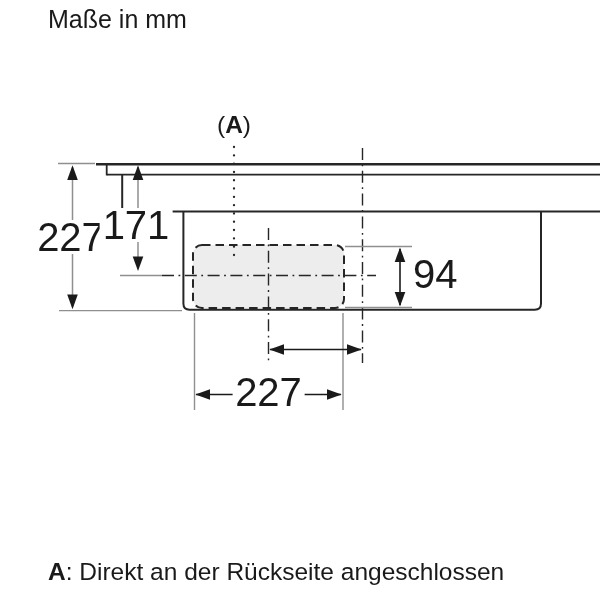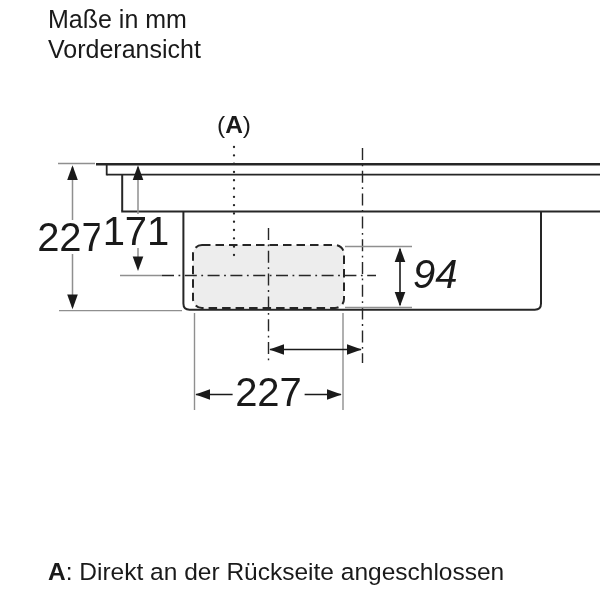--- a/index.html
+++ b/index.html
@@ -5,21 +5,21 @@
   html,body{margin:0;padding:0;background:#fff;}
   .stage{position:relative;width:600px;height:600px;background:#fff;overflow:hidden;
          font-family:"Liberation Sans","DejaVu Sans",sans-serif;color:#1a1a1a;margin-left:38px;}
   .stage svg{position:absolute;left:0;top:0;}
   .hdr{position:absolute;left:10px;top:4px;font-size:25px;line-height:30px;white-space:pre;}
   .marker{position:absolute;left:196px;top:125px;transform:translate(-50%,-50%);
           font-size:24.5px;white-space:nowrap;}
   .marker b{font-weight:bold;}
   .dim-label{position:absolute;transform:translate(-50%,-50%);background:#fff;
              padding:0 3px;font-size:40px;line-height:34px;white-space:nowrap;}
-  .dim-94{transform:translate(0,-50%);background:transparent;font-style:italic;}
+  .dim-94{transform:translate(0,-50%);background:transparent;}
   .footnote{position:absolute;left:10px;top:558px;font-size:24.5px;white-space:nowrap;}
   .footnote .pfx{font-weight:bold;}
 </style>
 </head>
 <body>
 
 <div class="stage">
 
   <svg width="600" height="600" viewBox="0 0 600 600">
 
@@ -62,27 +62,27 @@
 
     <path d="M232,349.5 H323" stroke="#1a1a1a" stroke-width="1.6"></path>
     <path d="M231.3,349.5 L246,344.2 V354.8 Z" fill="#1a1a1a"></path>
     <path d="M323.7,349.5 L309,344.2 V354.8 Z" fill="#1a1a1a"></path>
 
     <path d="M158,394.5 H303" stroke="#1a1a1a" stroke-width="1.6"></path>
     <path d="M157.3,394.5 L172,389.2 V399.8 Z" fill="#1a1a1a"></path>
     <path d="M303.7,394.5 L289,389.2 V399.8 Z" fill="#1a1a1a"></path>
   </svg>
 
-  <div class="hdr"><span>Maße in mm</span><br><span>Vorderansicht</span></div>
+  <div class="hdr"><span>Maße in mm</span><br></div>
 
   <div class="marker"><span>(</span><b>A</b><span>)</span></div>
 
   <div class="dim-label" style="left:32.5px;top:236.5px;">227</div>
 
-  <div class="dim-label" style="left:98px;top:231px;">171</div>
+  <div class="dim-label" style="left:98px;top:225px;">171</div>
 
   <div class="dim-label dim-94" style="left:372px;top:273.5px;">94</div>
 
 
   <div class="dim-label" style="left:230.5px;top:392px;">227</div>
 
   <div class="footnote"><span class="pfx">A</span><span>: Direkt an der Rückseite angeschlossen</span></div>
 </div>
 
 </body></html>

